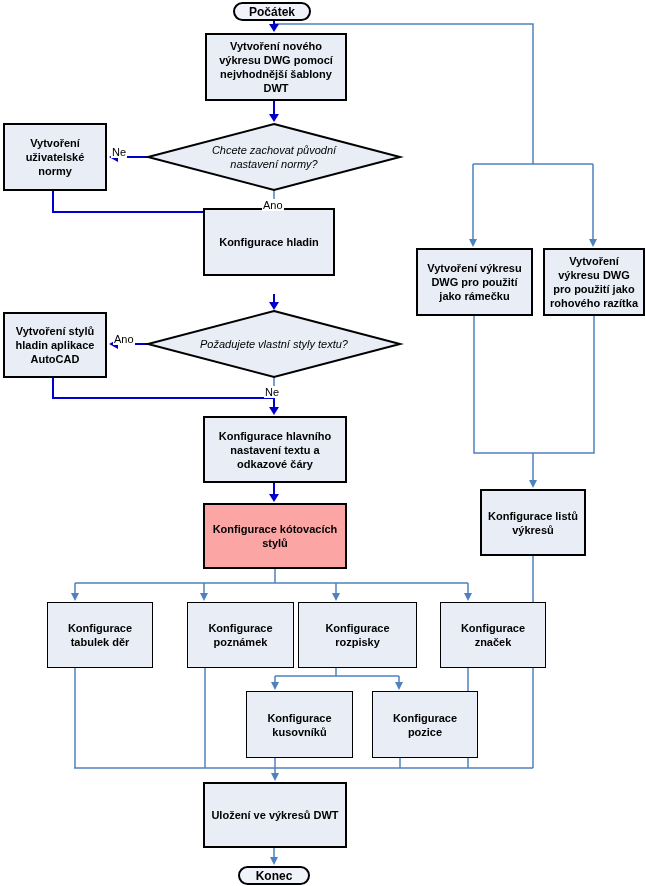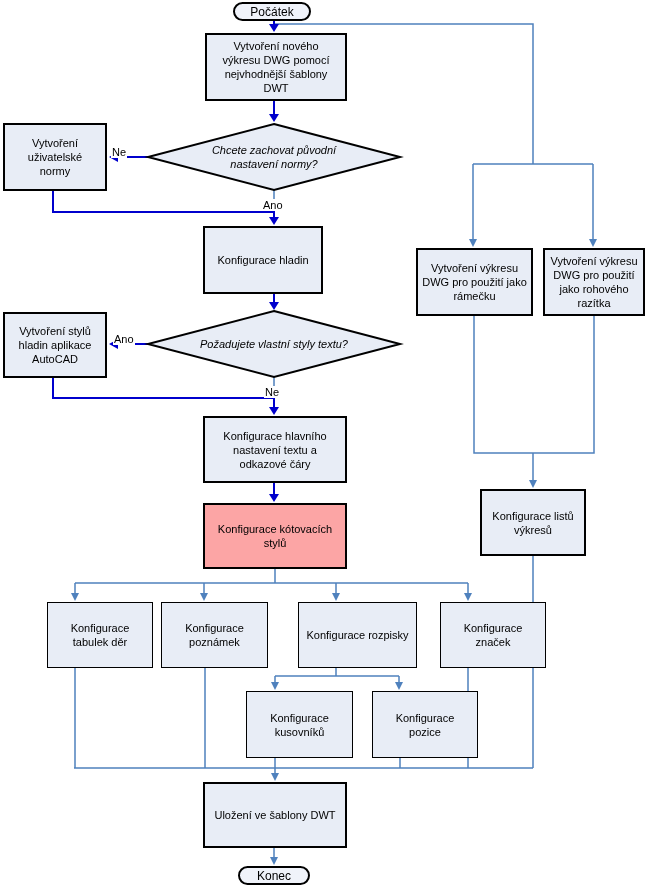--- a/index.html
+++ b/index.html
@@ -5,21 +5,21 @@
   html,body{margin:0;padding:0;background:#ffffff;}
   .canvas{
     position:relative;width:646px;height:886px;background:#ffffff;overflow:hidden;
     font-family:"Liberation Sans","DejaVu Sans",sans-serif;color:#000;
   }
   .lines{position:absolute;left:0;top:0;z-index:0;}
   .node{
     position:absolute;z-index:2;box-sizing:border-box;
     background:#e8edf6;border:2px solid #000;
     display:flex;align-items:center;justify-content:center;text-align:center;
-    font-size:11px;line-height:14px;padding:2px 6px;
+    font-size:11px;line-height:14px;padding:2px 6px;font-weight:bold;
   }
   .b1{border-width:1px;margin-left:25px;}
   .yellow{background:#fca5a5;}
   .oval{
     border-radius:10px;background:#f0f3fa;font-size:12px;line-height:14px;padding:0 4px;
   }
   .dlabel{
     position:absolute;z-index:2;display:flex;align-items:center;justify-content:center;
     text-align:center;font-size:11px;line-height:14px;font-style:italic;
   }
@@ -82,39 +82,39 @@
 
   <div class="node oval" style="left:233px;top:2px;width:78px;height:19px">Počátek</div>
   <div class="node oval" style="left:238px;top:866px;width:72px;height:19px">Konec</div>
 
   <div class="node" style="left:205px;top:33px;width:142px;height:68px;padding:2px 10px">Vytvoření nového výkresu DWG pomocí nejvhodnější šablony DWT</div>
 
   <div class="dlabel" style="left:194px;top:142px;width:160px;height:30px">Chcete zachovat původní nastavení normy?</div>
 
   <div class="node" style="left:3px;top:123px;width:104px;height:68px;padding:14px">Vytvoření uživatelské normy</div>
 
-  <div class="node" style="left:203px;top:226px;width:120px;height:68px">Konfigurace hladin</div>
+  <div class="node" style="left:203px;top:208px;width:132px;height:68px">Konfigurace hladin</div>
 
   <div class="dlabel" style="left:164px;top:336px;width:220px;height:16px">Požadujete vlastní styly textu?</div>
 
   <div class="node" style="left:3px;top:312px;width:104px;height:66px;padding:2px">Vytvoření stylů hladin aplikace AutoCAD</div>
 
   <div class="node" style="left:203px;top:416px;width:144px;height:67px">Konfigurace hlavního nastavení textu a odkazové čáry</div>
 
   <div class="node yellow" style="left:203px;top:503px;width:144px;height:66px">Konfigurace kótovacích stylů</div>
 
   <div class="node b1" style="left:22px;top:602px;width:106px;height:66px">Konfigurace tabulek děr</div>
-  <div class="node b1" style="left:136px;top:602px;width:107px;height:66px">Konfigurace poznámek</div>
+  <div class="node b1" style="left:162px;top:602px;width:107px;height:66px">Konfigurace poznámek</div>
   <div class="node b1" style="left:273px;top:602px;width:119px;height:66px">Konfigurace rozpisky</div>
   <div class="node b1" style="left:415px;top:602px;width:106px;height:66px">Konfigurace značek</div>
 
   <div class="node b1" style="left:221px;top:691px;width:107px;height:67px">Konfigurace kusovníků</div>
   <div class="node b1" style="left:347px;top:691px;width:106px;height:67px">Konfigurace pozice</div>
 
-  <div class="node" style="left:203px;top:782px;width:144px;height:66px">Uložení ve šablony DWT</div>
+  <div class="node" style="left:203px;top:782px;width:144px;height:66px">Uložení ve výkresů DWT</div>
 
   <div class="node" style="left:416px;top:248px;width:117px;height:68px;padding:2px 4px">Vytvoření výkresu DWG pro použití jako rámečku</div>
   <div class="node" style="left:543px;top:248px;width:102px;height:68px;padding:2px 3px">Vytvoření výkresu DWG pro použití jako rohového razítka</div>
   <div class="node" style="left:480px;top:489px;width:106px;height:67px">Konfigurace listů výkresů</div>
 
   <span class="elabel" style="left:111px;top:146px">Ne</span>
   <span class="elabel" style="left:262px;top:199px">Ano</span>
   <span class="elabel" style="left:113px;top:333px">Ano</span>
   <span class="elabel" style="left:264px;top:386px">Ne</span>
 

